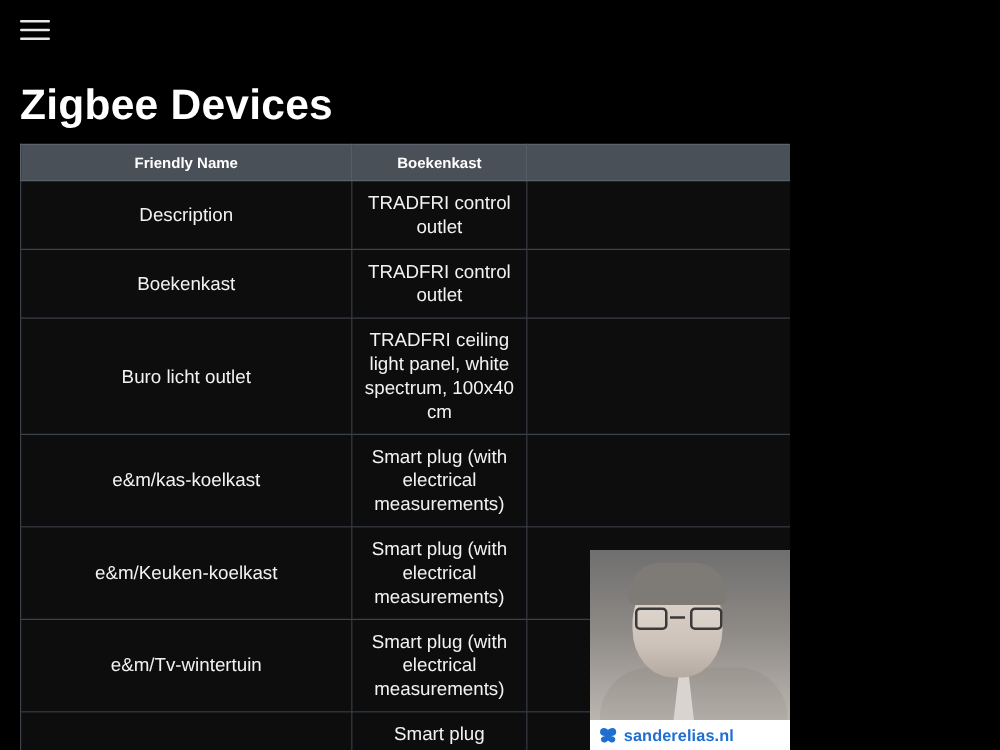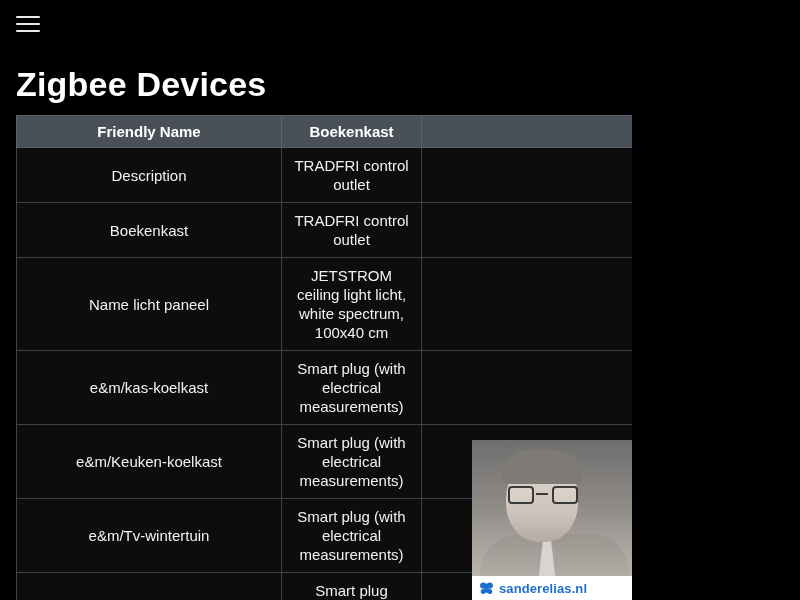--- a/index.html
+++ b/index.html
@@ -48,21 +48,21 @@
     width: 1300px;
   }
   table.devices {
     border-collapse: collapse;
     width: 1300px;
     table-layout: fixed;
   }
   table.devices th {
     background: #4a5058;
     color: #ffffff;
-    font-size: 15px;
+    font-size: 12px;
     font-weight: bold;
     padding: 7px 15px;
     text-align: center;
     border: 1px solid #5b626b;
     white-space: nowrap;
   }
   table.devices td {
     color: #f2f2f2;
     font-size: 15px;
     padding: 8px 6px;
@@ -198,22 +198,22 @@
           <td>Description</td>
           <td>TRADFRI control outlet</td>
           <td class="opts">identify_timeout,state_action</td>
         </tr>
         <tr>
           <td>Boekenkast</td>
           <td>TRADFRI control outlet</td>
           <td class="opts">identify_timeout,state_action</td>
         </tr>
         <tr>
-          <td>Name licht paneel</td>
-          <td>JETSTROM ceiling light licht, white spectrum, 100x40 cm</td>
+          <td>Buro licht outlet</td>
+          <td>TRADFRI ceiling light panel, white spectrum, 100x40 cm</td>
           <td class="opts">transition,unfreeze_support,color_sync,identify_timeout</td>
         </tr>
         <tr>
           <td>e&amp;m/kas-koelkast</td>
           <td>Smart plug (with electrical measurements)</td>
           <td class="opts">power_calibration,power_precision,current_calibration</td>
         </tr>
         <tr>
           <td>e&amp;m/Keuken-koelkast</td>
           <td>Smart plug (with electrical measurements)</td>

